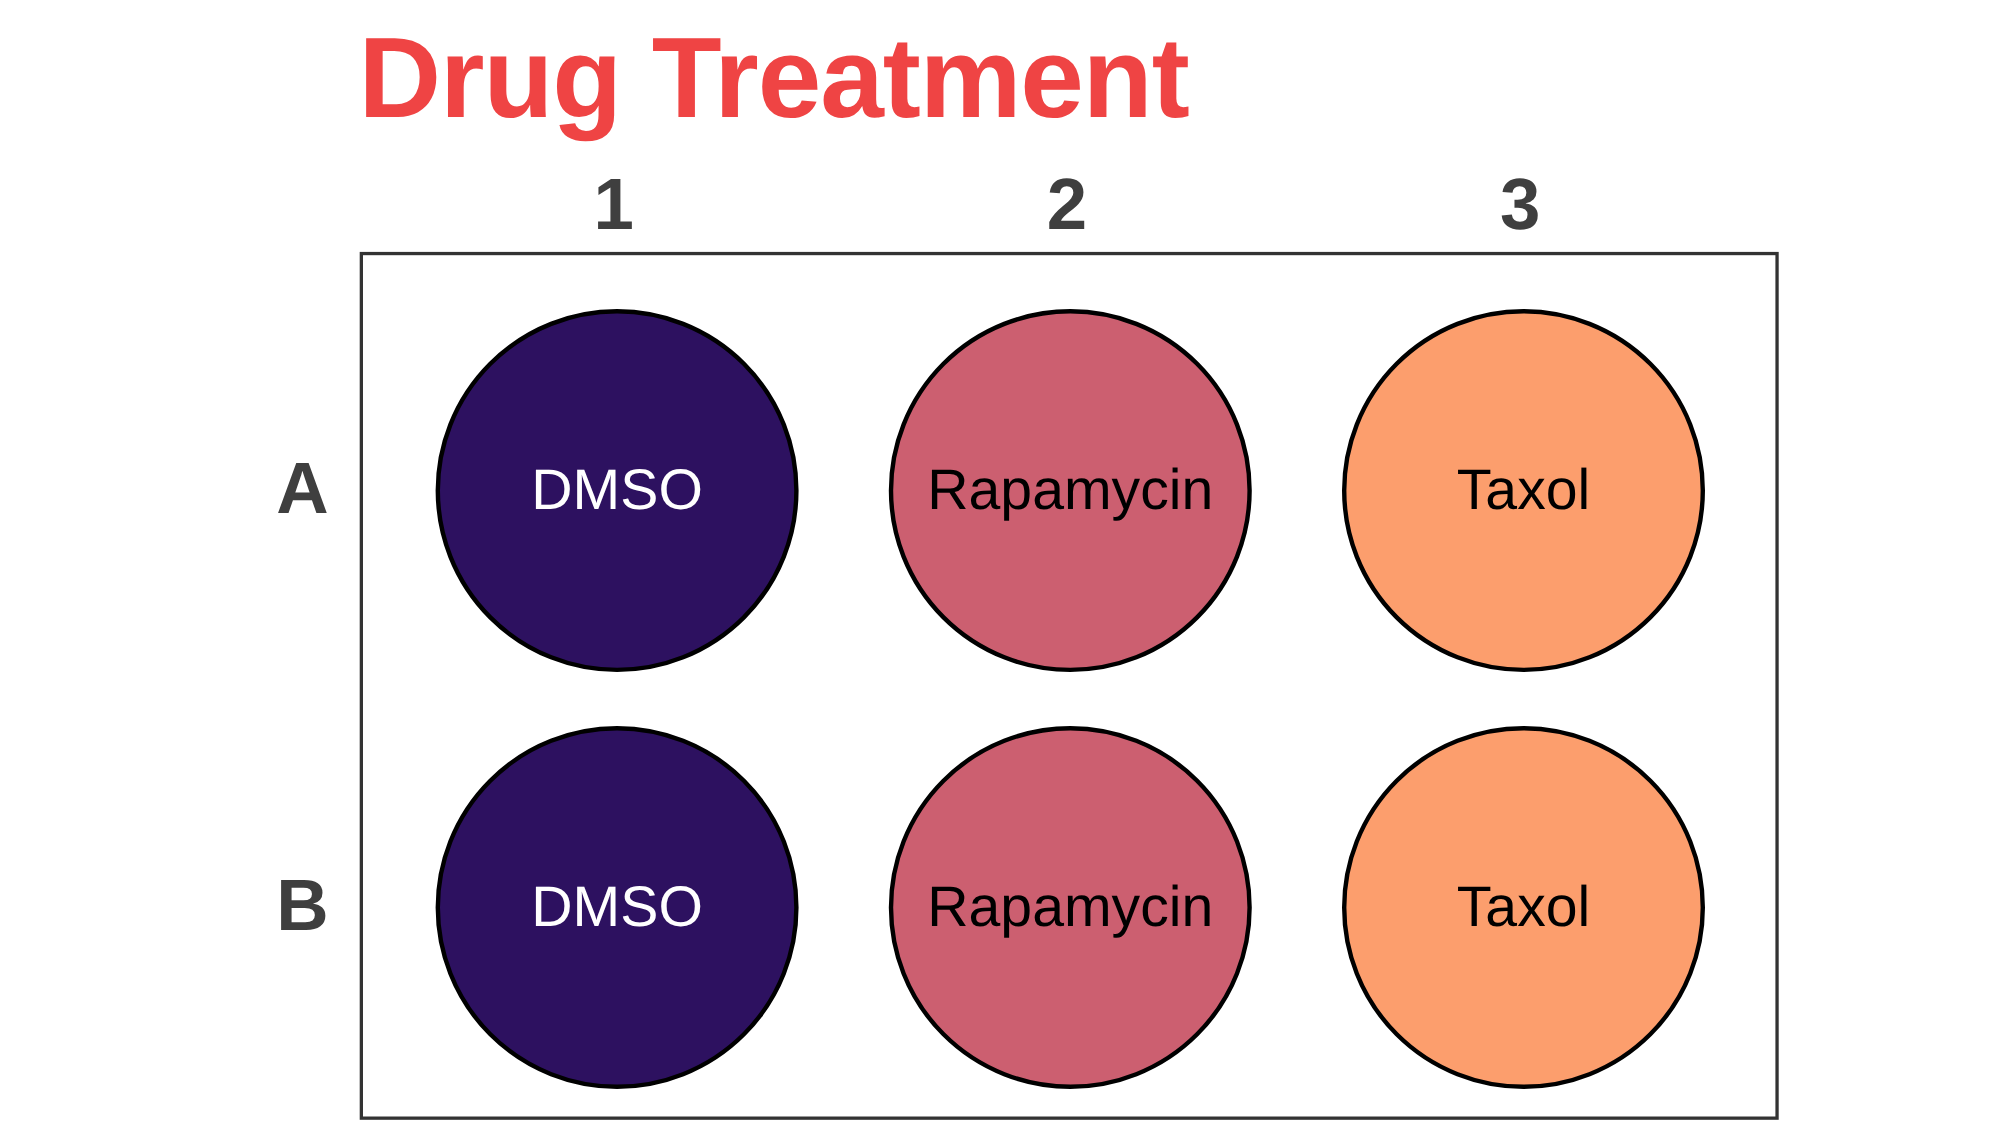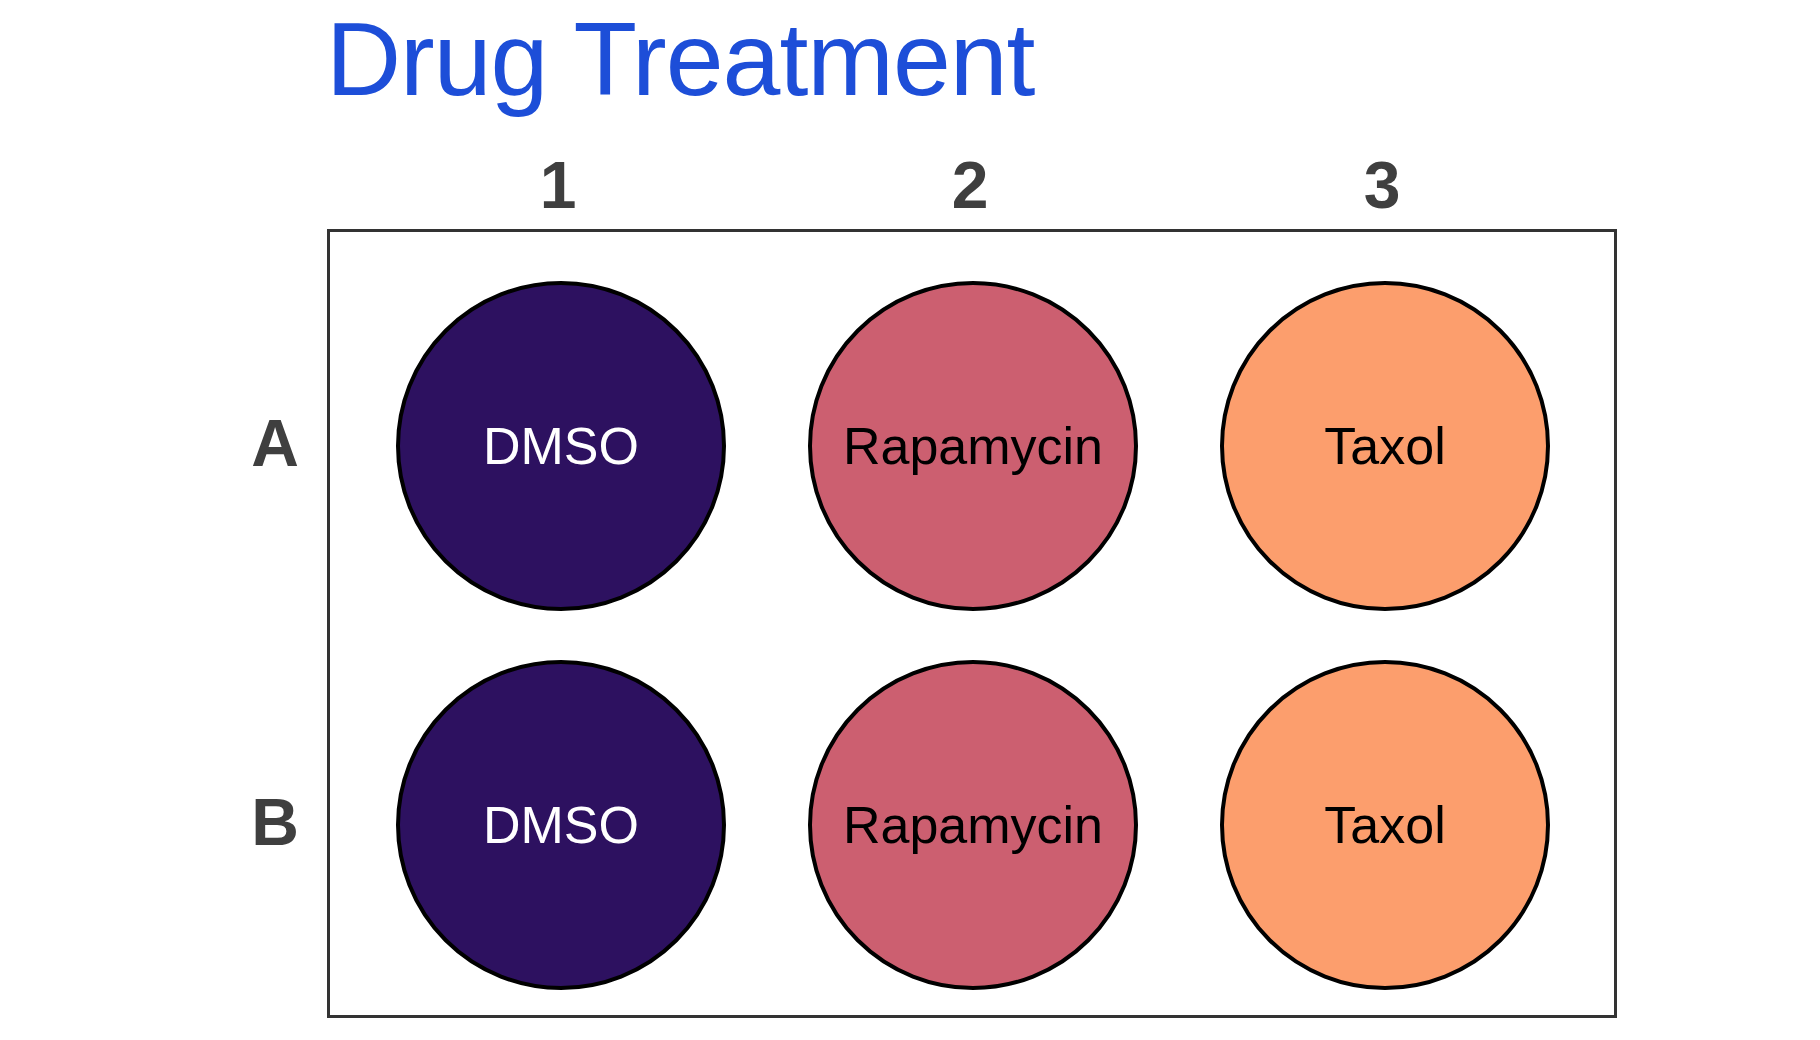--- a/index.html
+++ b/index.html
@@ -19,27 +19,27 @@
     width: 1820px;
     height: 1040px;
     background: #ffffff;
     overflow: hidden;
   }
 
   
   #plate-title {
     position: absolute;
     left: 326px;
-    top: 0px;
+    top: 12px;
     width: 1000px;
     height: 118px;
     line-height: 118px;
     font-size: 104px;
-    font-weight: 400;
-    color: #1d4ed8;
+    font-weight: 700;
+    color: #ef4444;
     letter-spacing: -1px;
     white-space: nowrap;
   }
 
   
   #column-headers {
     position: absolute;
     left: 327px;
     top: 142px;
     width: 1290px;

